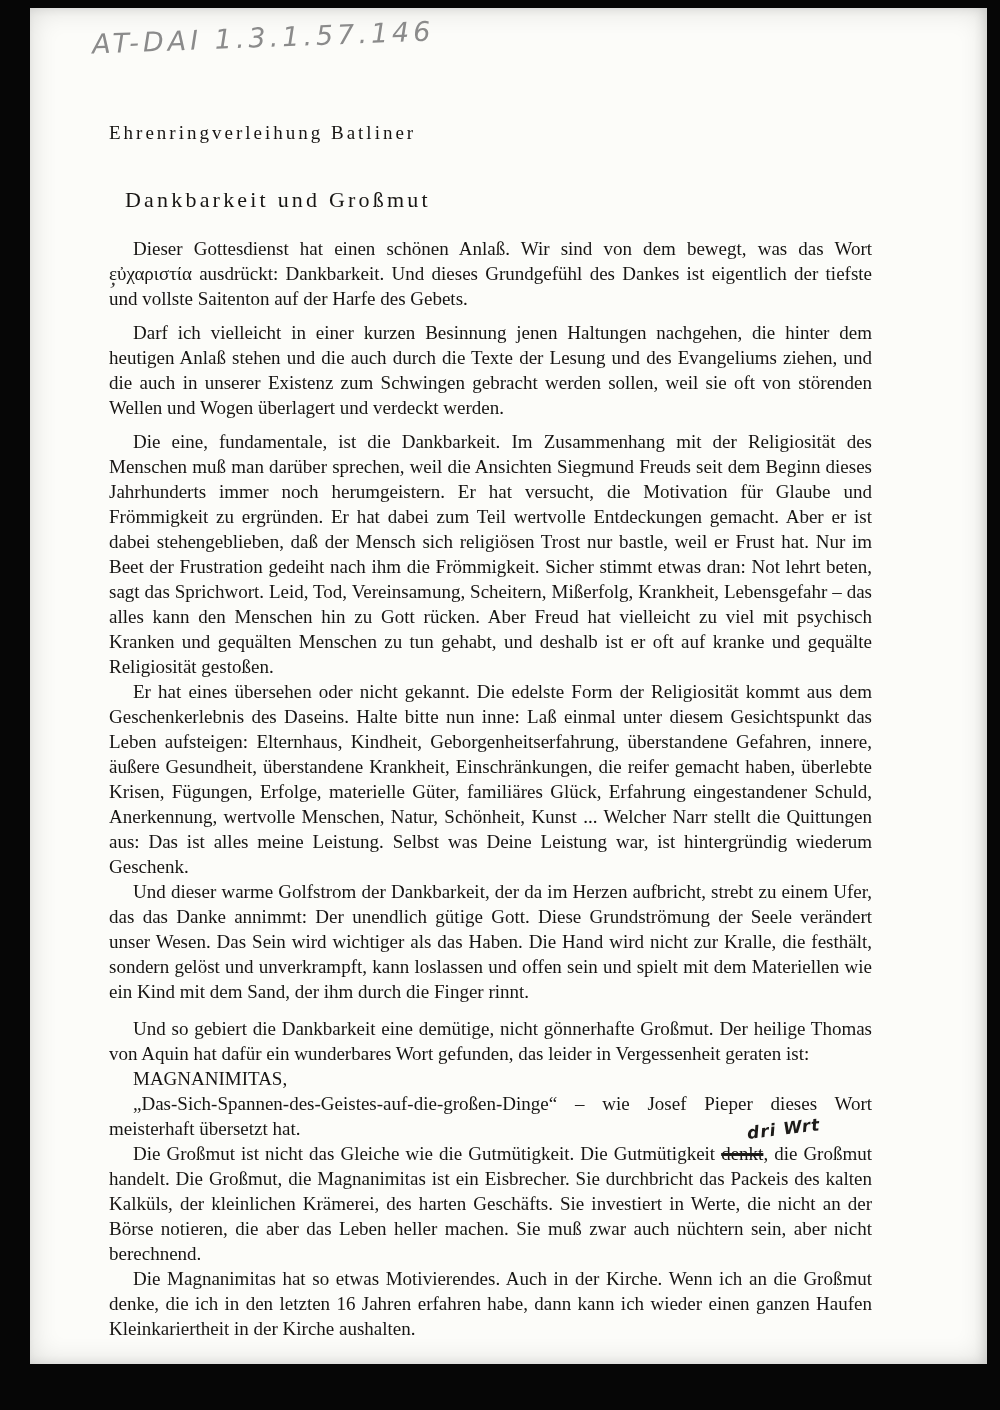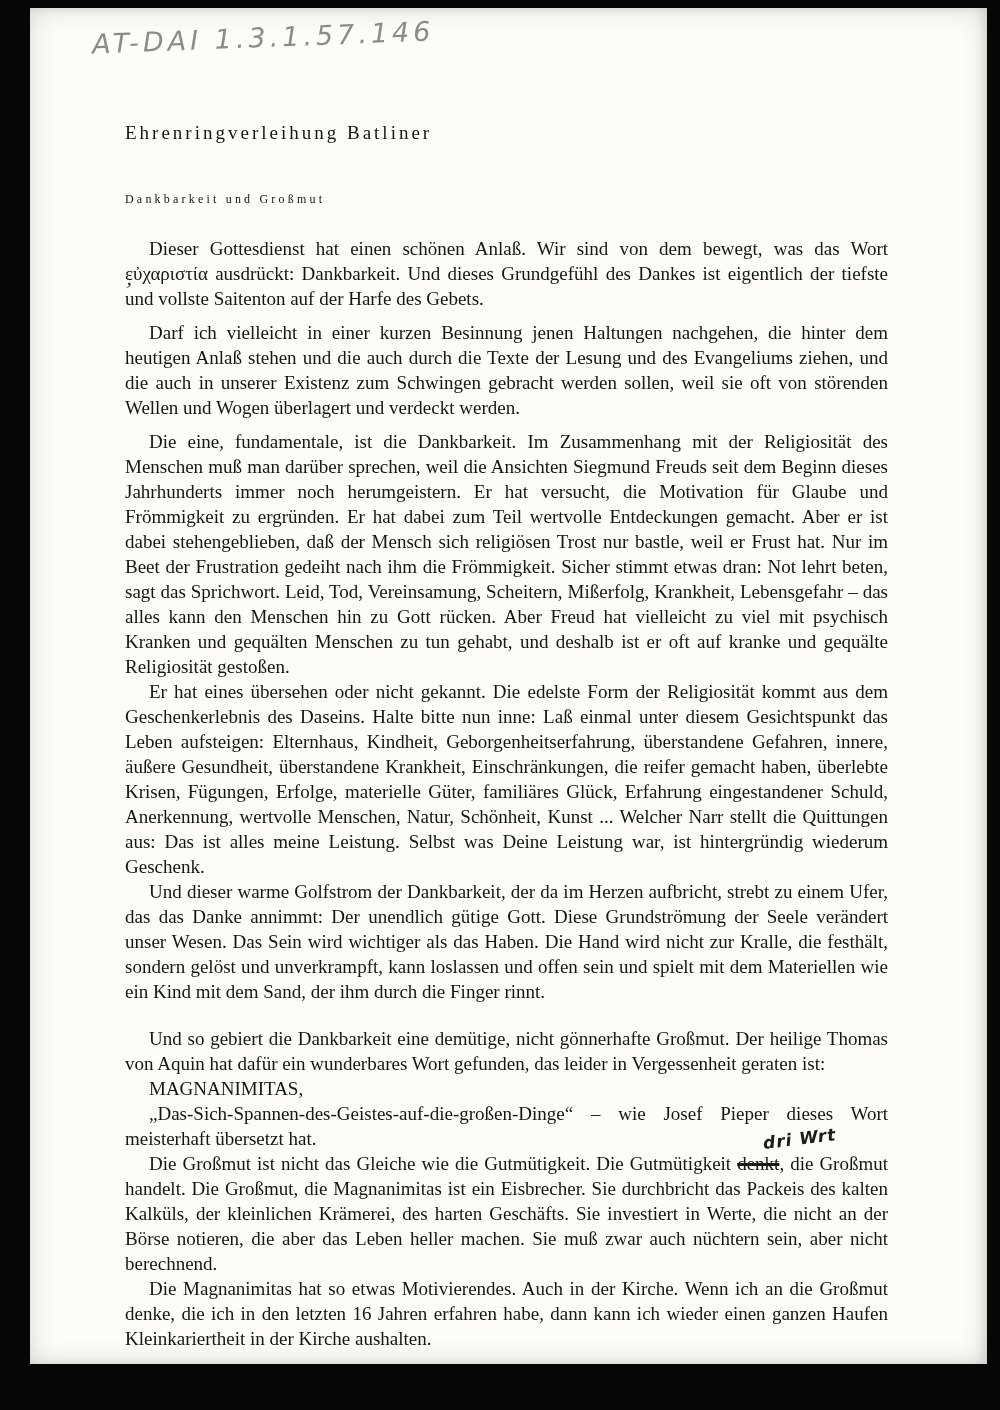--- a/index.html
+++ b/index.html
@@ -27,42 +27,42 @@
     font-family: "DejaVu Sans", sans-serif;
     font-style: italic;
     font-size: 27px;
     letter-spacing: 4px;
     color: #8b8b8b;
     transform: rotate(-2.2deg);
     white-space: nowrap;
   }
   .content {
     position: absolute;
-    left: 95px; top: 112px;
+    left: 79px; top: 112px;
     width: 763px;
     font-size: 19px;
     line-height: 25px;
     color: #171513;
   }
   .event-title { letter-spacing: 3px; }
   .event-date  { letter-spacing: 0.2px; }
   .doc-title {
-    font-size: 12px;
+    font-size: 22px;
     font-weight: 400;
     letter-spacing: 3.2px;
-    margin: 42px 0 0 0;
+    margin: 42px 0 0 16px;
   }
   p.para {
     margin: 0;
     text-align: justify;
     text-indent: 24px;
   }
   p.first { margin-top: 24px; }
   p.gap   { margin-top: 9px; }
-  p.gap-lg{ margin-top: 22px; }
+  p.gap-lg{ margin-top: 12px; }
   .strike-wrap { position: relative; }
   .struck {
     text-decoration: line-through;
     text-decoration-thickness: 2.5px;
     text-decoration-color: #1c1a18;
   }
   .hand-correction {
     position: absolute;
     left: 2px; top: -25px;
     font-family: "DejaVu Sans", sans-serif;

